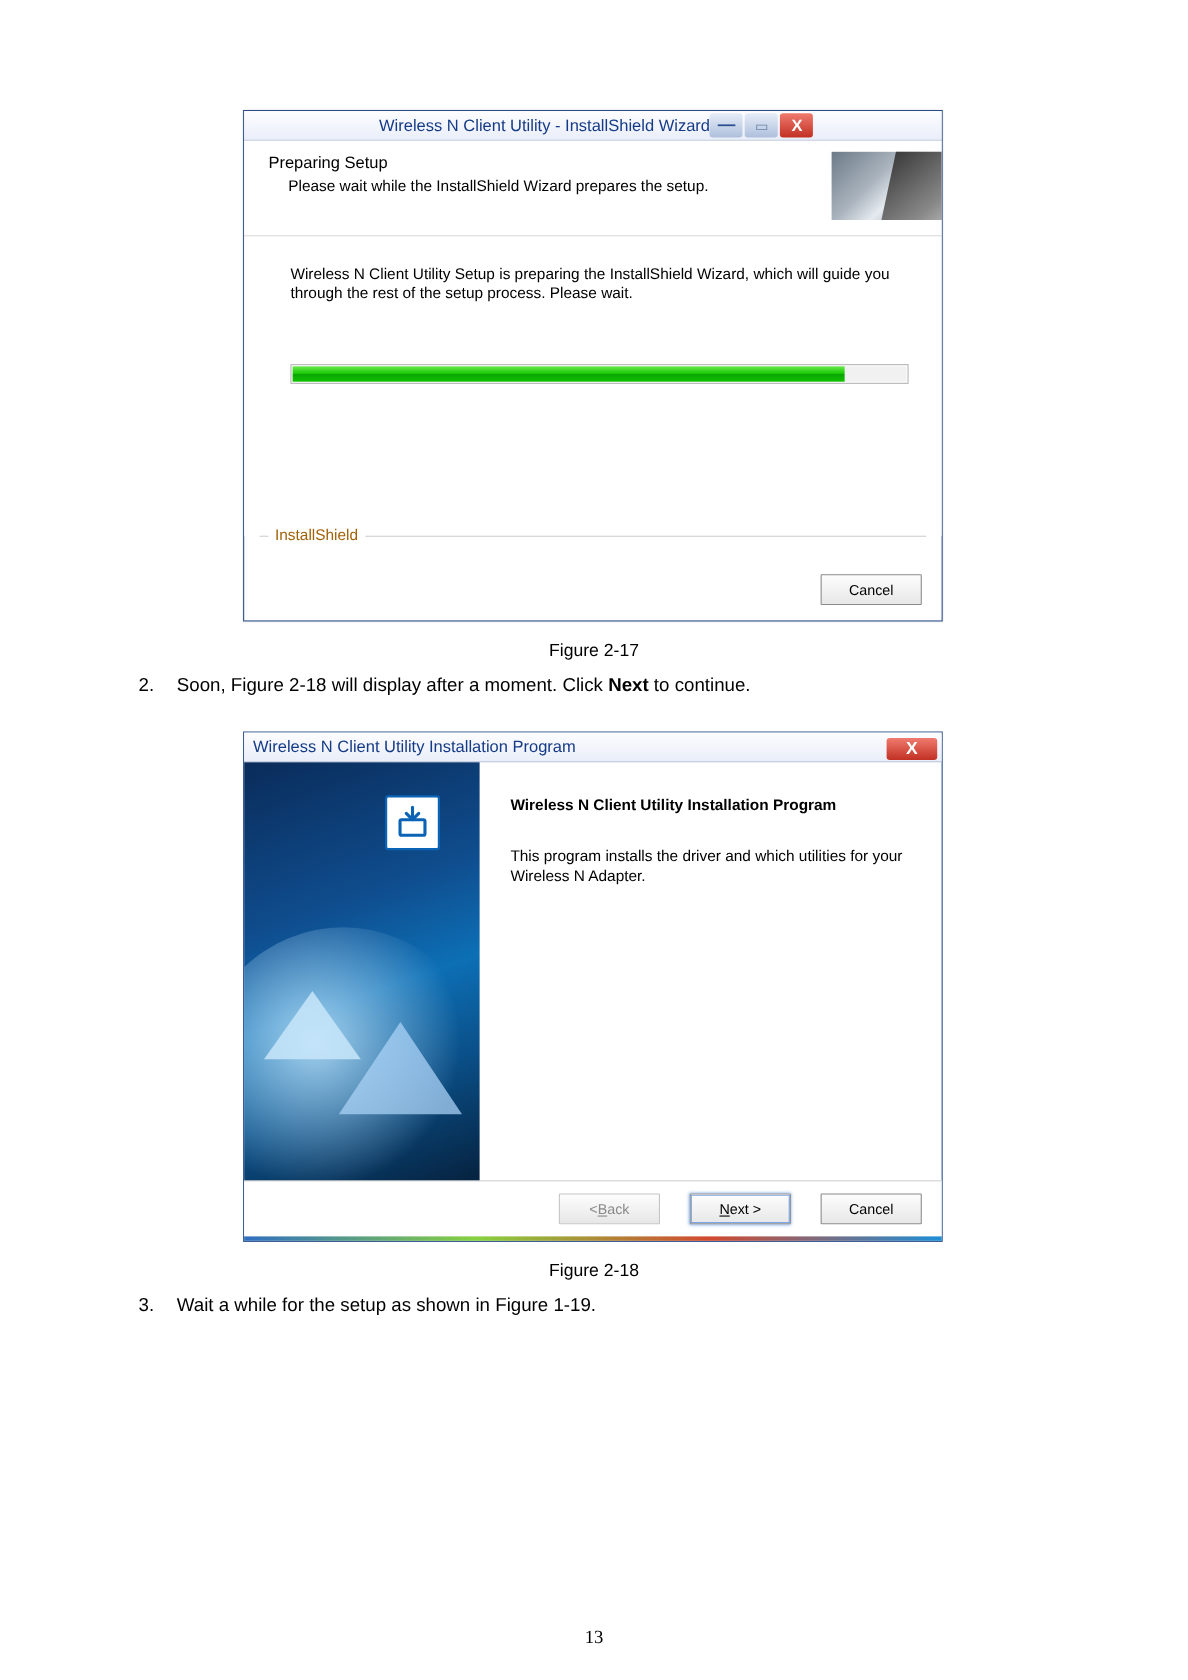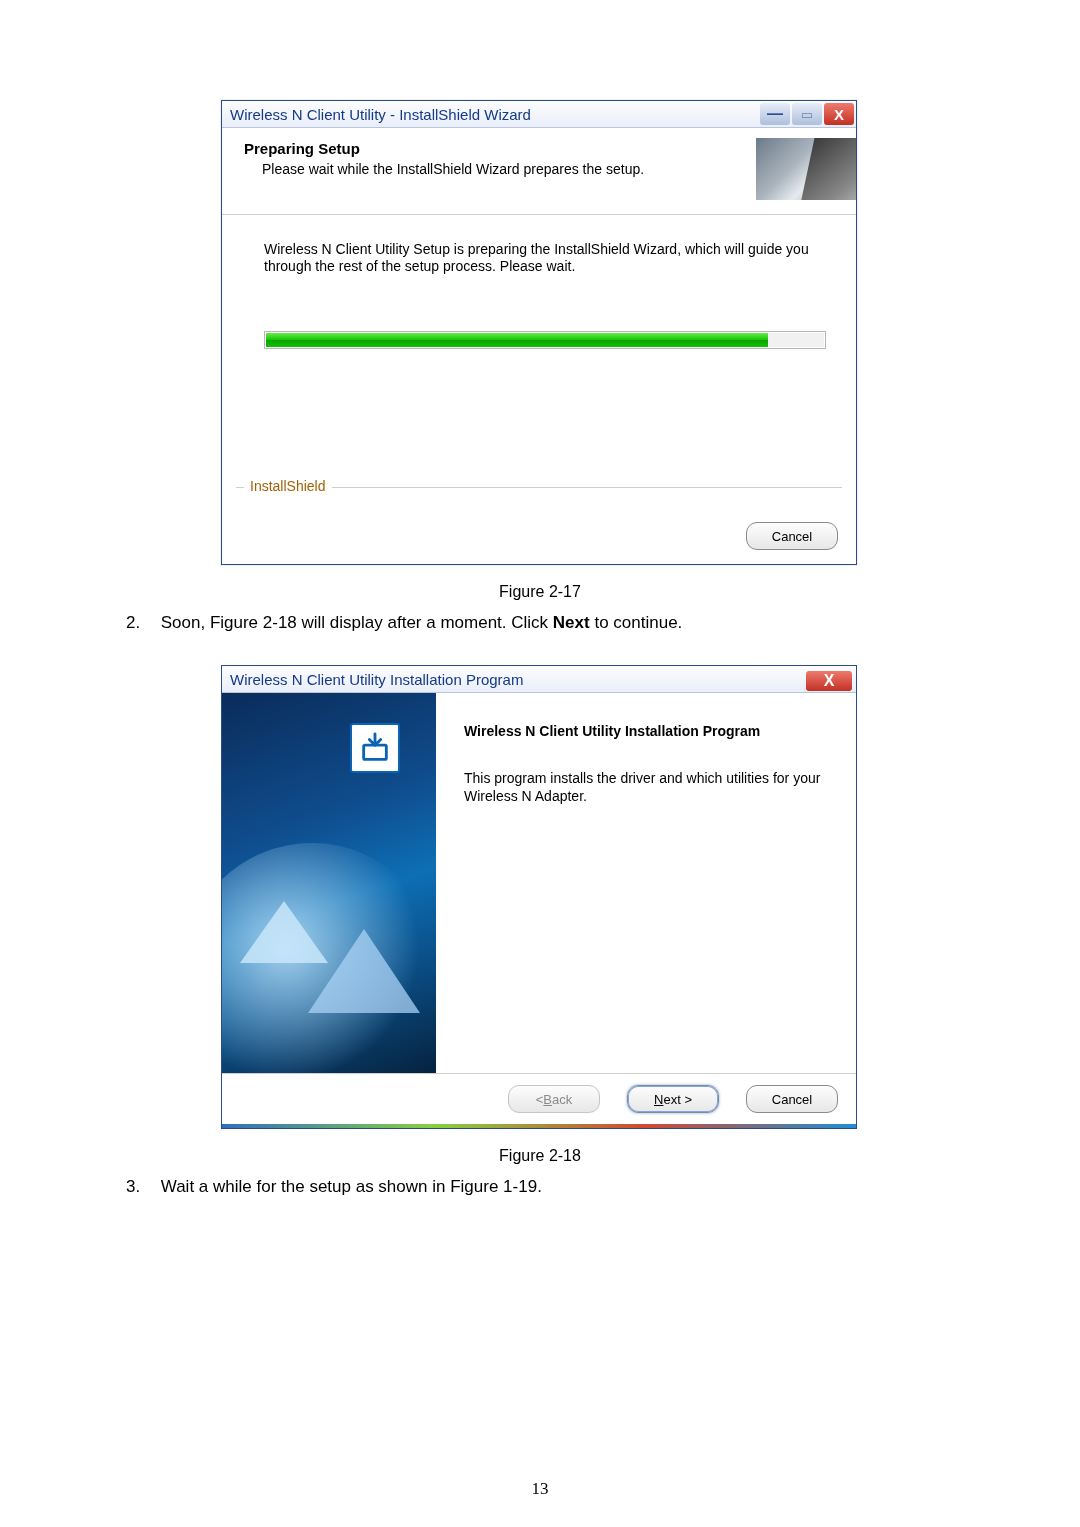--- a/index.html
+++ b/index.html
@@ -1,46 +1,46 @@
 <!DOCTYPE html>
 <html><head>
 <meta charset="utf-8">
 <style>
   html,body{margin:0;padding:0;background:#fff;font-family:Arial,Helvetica,sans-serif;color:#000}
   .page{width:1080px;height:1527px;box-sizing:border-box;padding:70px 120px 20px 120px;position:relative}
   .fig-wrap{width:638px;margin:30px auto 0 auto}
   
   .dlg1{width:634px;border:1px solid #2a4d8a;background:#fff;box-shadow:0 0 0 1px rgba(0,0,0,.05)}
-  .titlebar1{display:flex;align-items:center;justify-content:space-between;height:26px;
+  .titlebar1{display:flex;align-items:center;justify-content:center;height:26px;
     background:linear-gradient(#fdfdff,#e9eef9);padding:0 0 0 8px;border-bottom:1px solid #b8c5db}
   .t1-title{color:#153a86;font-size:15px}
   .winbtns{display:flex;height:100%}
   .winbtn{width:30px;height:22px;margin-top:2px;margin-right:2px;border-radius:3px;display:flex;align-items:center;justify-content:center}
   .wb-min{background:linear-gradient(#e6edf8,#aebfdc);color:#2b4f91;font-weight:bold;font-size:16px}
   .wb-max{background:linear-gradient(#e6edf8,#aebfdc);color:#6d85a8;font-size:13px}
   .wb-close{background:linear-gradient(#f07a6e,#c13023);color:#fff;font-weight:bold;font-size:15px}
   .hdrband{display:flex;justify-content:space-between;align-items:flex-start;padding:10px 0 14px 22px;background:#fff;border-bottom:1px solid #cfcfcf}
   .hdrband-text{padding-top:2px}
-  .ht-title{font-weight:bold;font-size:15px}
+  .ht-title{font-weight:normal;font-size:15px}
   .ht-sub{font-size:14px;margin-top:4px;padding-left:18px}
   .hdr-img{width:100px;height:62px;margin-right:0;background:
      linear-gradient(135deg,#6c7a88 0%,#aab4be 40%,#e5eaef 60%,#6c7a88 100%);
      position:relative;overflow:hidden}
   .hdr-img::after{content:"";position:absolute;right:-20px;top:-10px;width:70px;height:100px;
      background:linear-gradient(135deg,#333 0%,#888 60%,#ddd 100%);transform:skewX(-12deg)}
   .body1{padding:26px 30px 10px 42px;background:#fff}
   .body1 .desc{font-size:14px;line-height:17px}
   .progress-wrap{margin:56px 0 8px 0;border:1px solid #b6b6b6;height:18px;display:flex;box-sizing:border-box;padding:1px}
   .progress-fill{height:100%;background:linear-gradient(180deg,#6be84d 0%,#12c700 50%,#0aa400 51%,#11c200 100%);}
   .progress-empty{height:100%;background:#f1f1f1}
   .gap1{height:120px}
   .groupline{position:relative;margin:0 14px 0 14px;border-top:1px solid #cfcfcf;height:30px}
   .groupline .lbl{position:absolute;left:8px;top:-10px;background:#fff;padding:0 6px;color:#a16207;font-size:14px}
   .btnrow1{display:flex;justify-content:flex-end;padding:4px 18px 14px 0}
-  .btn{min-width:90px;height:26px;border:1px solid #8a8a8a;border-radius:11px;
+  .btn{min-width:90px;height:26px;border:1px solid #8a8a8a;border-radius:1px;
        background:linear-gradient(#fdfdfd,#e7e7e7);font-size:13px;display:flex;align-items:center;justify-content:center}
   .btn.disabled{color:#8a8a8a;border-color:#c5c5c5}
   .btn.default{box-shadow:0 0 0 1px #7aa7e8 inset,0 0 3px #7aa7e8}
   .caption{text-align:center;font-size:16px;margin:18px 0 10px 0}
   .para{font-size:17px;margin:6px 0 20px 6px;line-height:24px}
   .num{display:inline-block;width:30px}
   
   .dlg2{width:634px;border:1px solid #2a4d8a;background:#fff}
   .titlebar2{display:flex;align-items:center;justify-content:space-between;height:26px;
     background:linear-gradient(#fdfdff,#e9eef9);padding:0 0 0 8px;border-bottom:1px solid #b8c5db}

